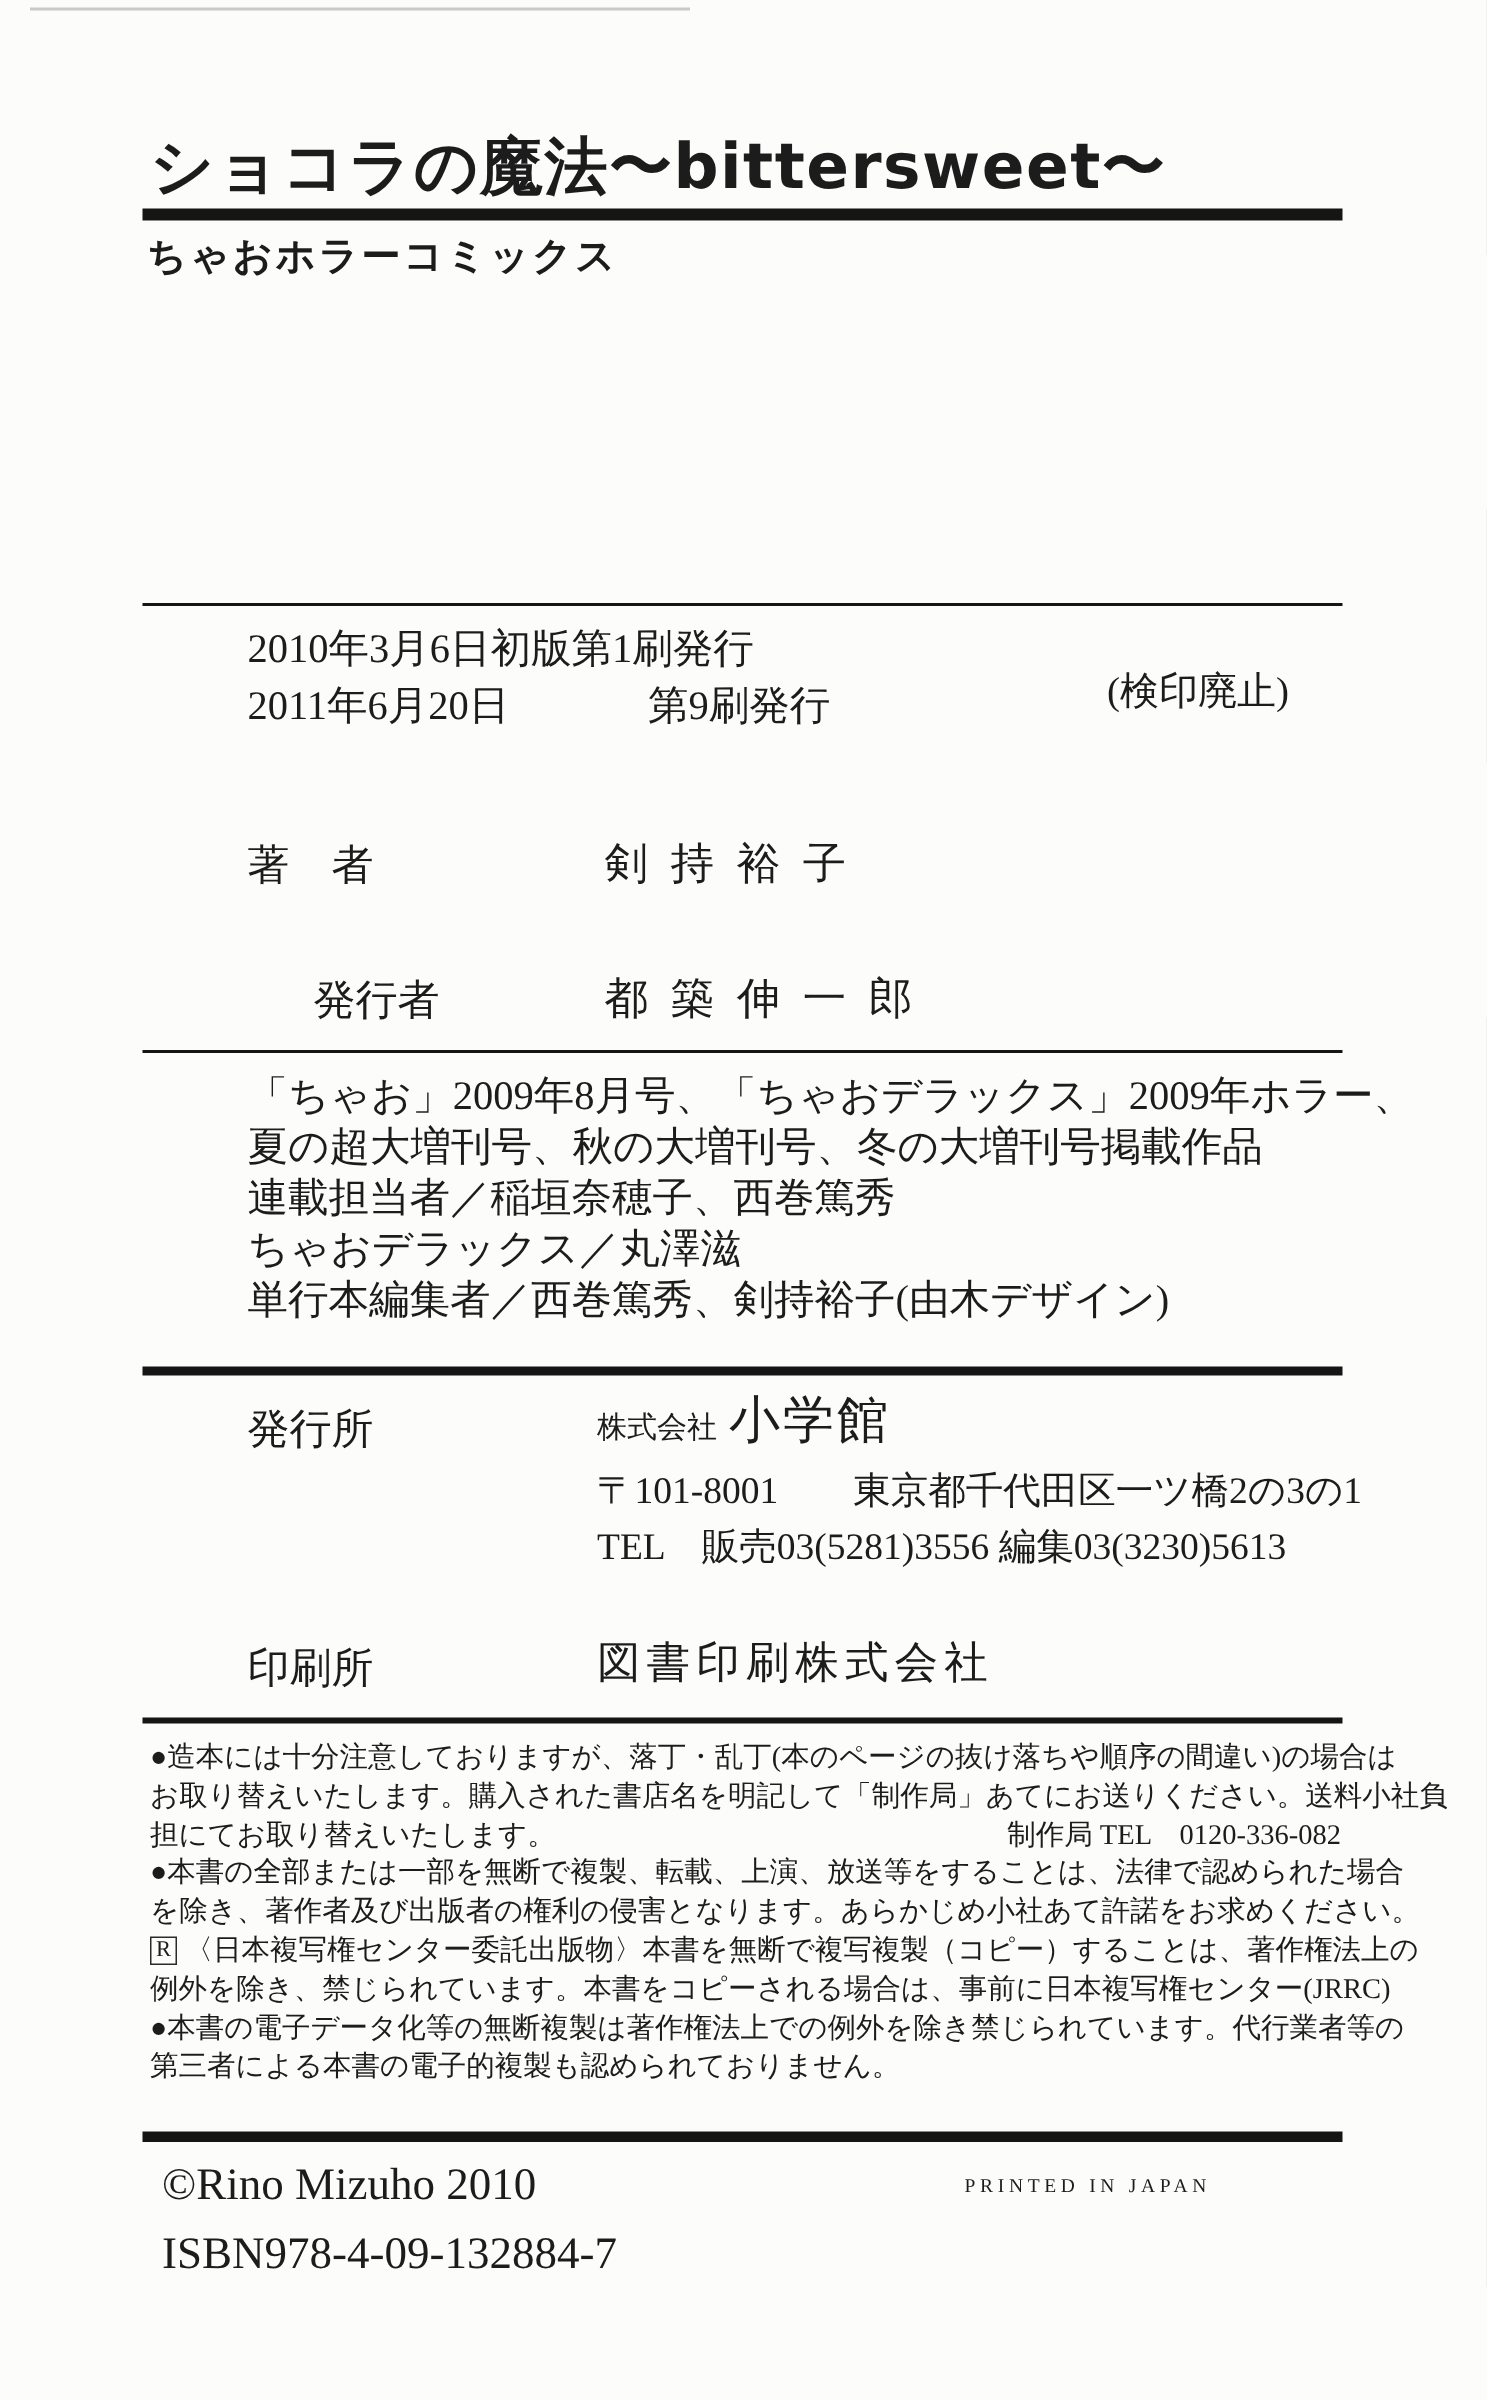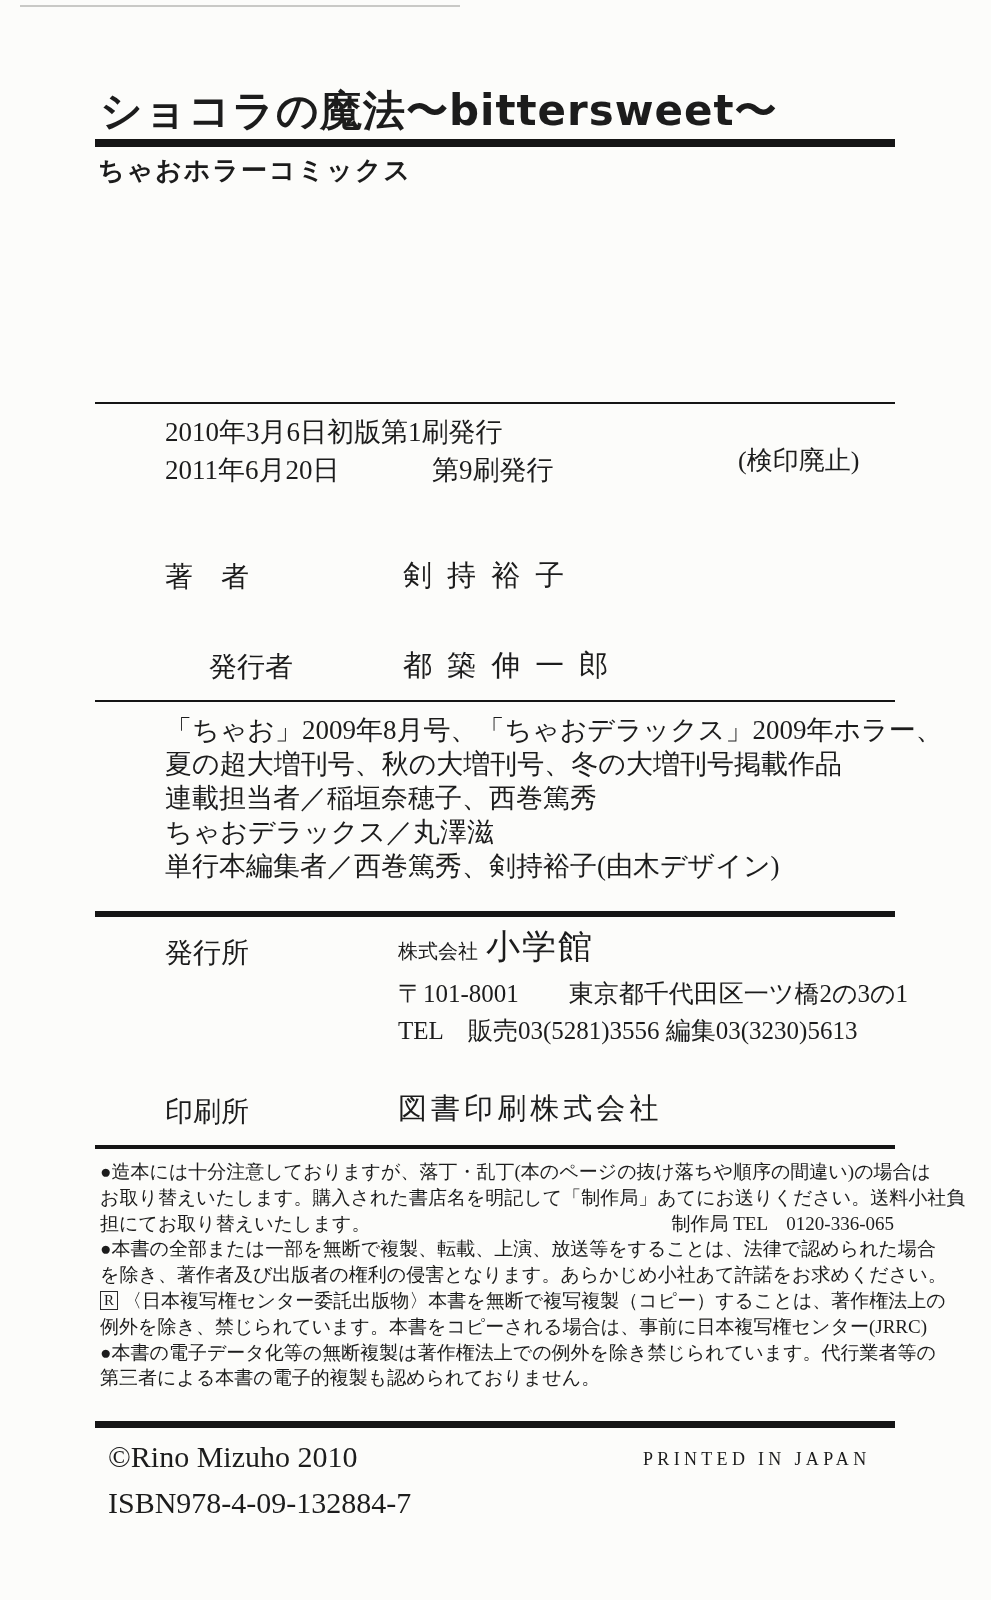--- a/index.html
+++ b/index.html
@@ -58,21 +58,21 @@
     display: inline-block;
     border: 1.5px solid #2a2a2a;
     font-size: 15px;
     line-height: 16px;
     padding: 0 3px 1px 3px;
     margin-right: 5px;
     vertical-align: 2px;
   }
 
   .footer-big { font-size: 30px; white-space: nowrap; }
-  .printed-note { font-size: 18px; letter-spacing: 0.24em; white-space: nowrap; }
+  .printed-note { font-size: 13px; letter-spacing: 0.24em; white-space: nowrap; }
 </style>
 </head>
 <body>
 
 <div class="page">
 
   <div class="hairline" style="left:20px; top:5px; width:440px; height:2px;"></div>
 
   <div class="abs title" style="left:100px; top:83px;">ショコラの魔法〜bittersweet〜</div>
   <div class="rule" style="left:95px; top:139px; width:800px; height:8px;"></div>
@@ -108,21 +108,21 @@
 
   <div class="abs credit-label" style="left:165px; top:1093px;">印刷所</div>
   <div class="abs printer-name" style="left:398px; top:1089px;">図書印刷株式会社</div>
 
   <div class="rule" style="left:95px; top:1145px; width:800px; height:4px;"></div>
   <div class="abs notices" style="left:100px; top:1159px;">
     <div class="notice-line">●造本には十分注意しておりますが、落丁・乱丁(本のページの抜け落ちや順序の間違い)の場合は</div>
     <div class="notice-line">お取り替えいたします。購入された書店名を明記して「制作局」あてにお送りください。送料小社負</div>
     <div class="notice-line">
       <span>担にてお取り替えいたします。</span>
-      <span class="notice-right">制作局 TEL　0120-336-065</span>
+      <span class="notice-right">制作局 TEL　0120-336-082</span>
     </div>
     <div class="notice-line">●本書の全部または一部を無断で複製、転載、上演、放送等をすることは、法律で認められた場合</div>
     <div class="notice-line">を除き、著作者及び出版者の権利の侵害となります。あらかじめ小社あて許諾をお求めください。</div>
     <div class="notice-line">
       <span class="jrrc-box">R</span><span>〈日本複写権センター委託出版物〉本書を無断で複写複製（コピー）することは、著作権法上の</span>
     </div>
     <div class="notice-line">例外を除き、禁じられています。本書をコピーされる場合は、事前に日本複写権センター(JRRC)</div>
     <div class="notice-line">●本書の電子データ化等の無断複製は著作権法上での例外を除き禁じられています。代行業者等の</div>
     <div class="notice-line">第三者による本書の電子的複製も認められておりません。</div>
   </div>

